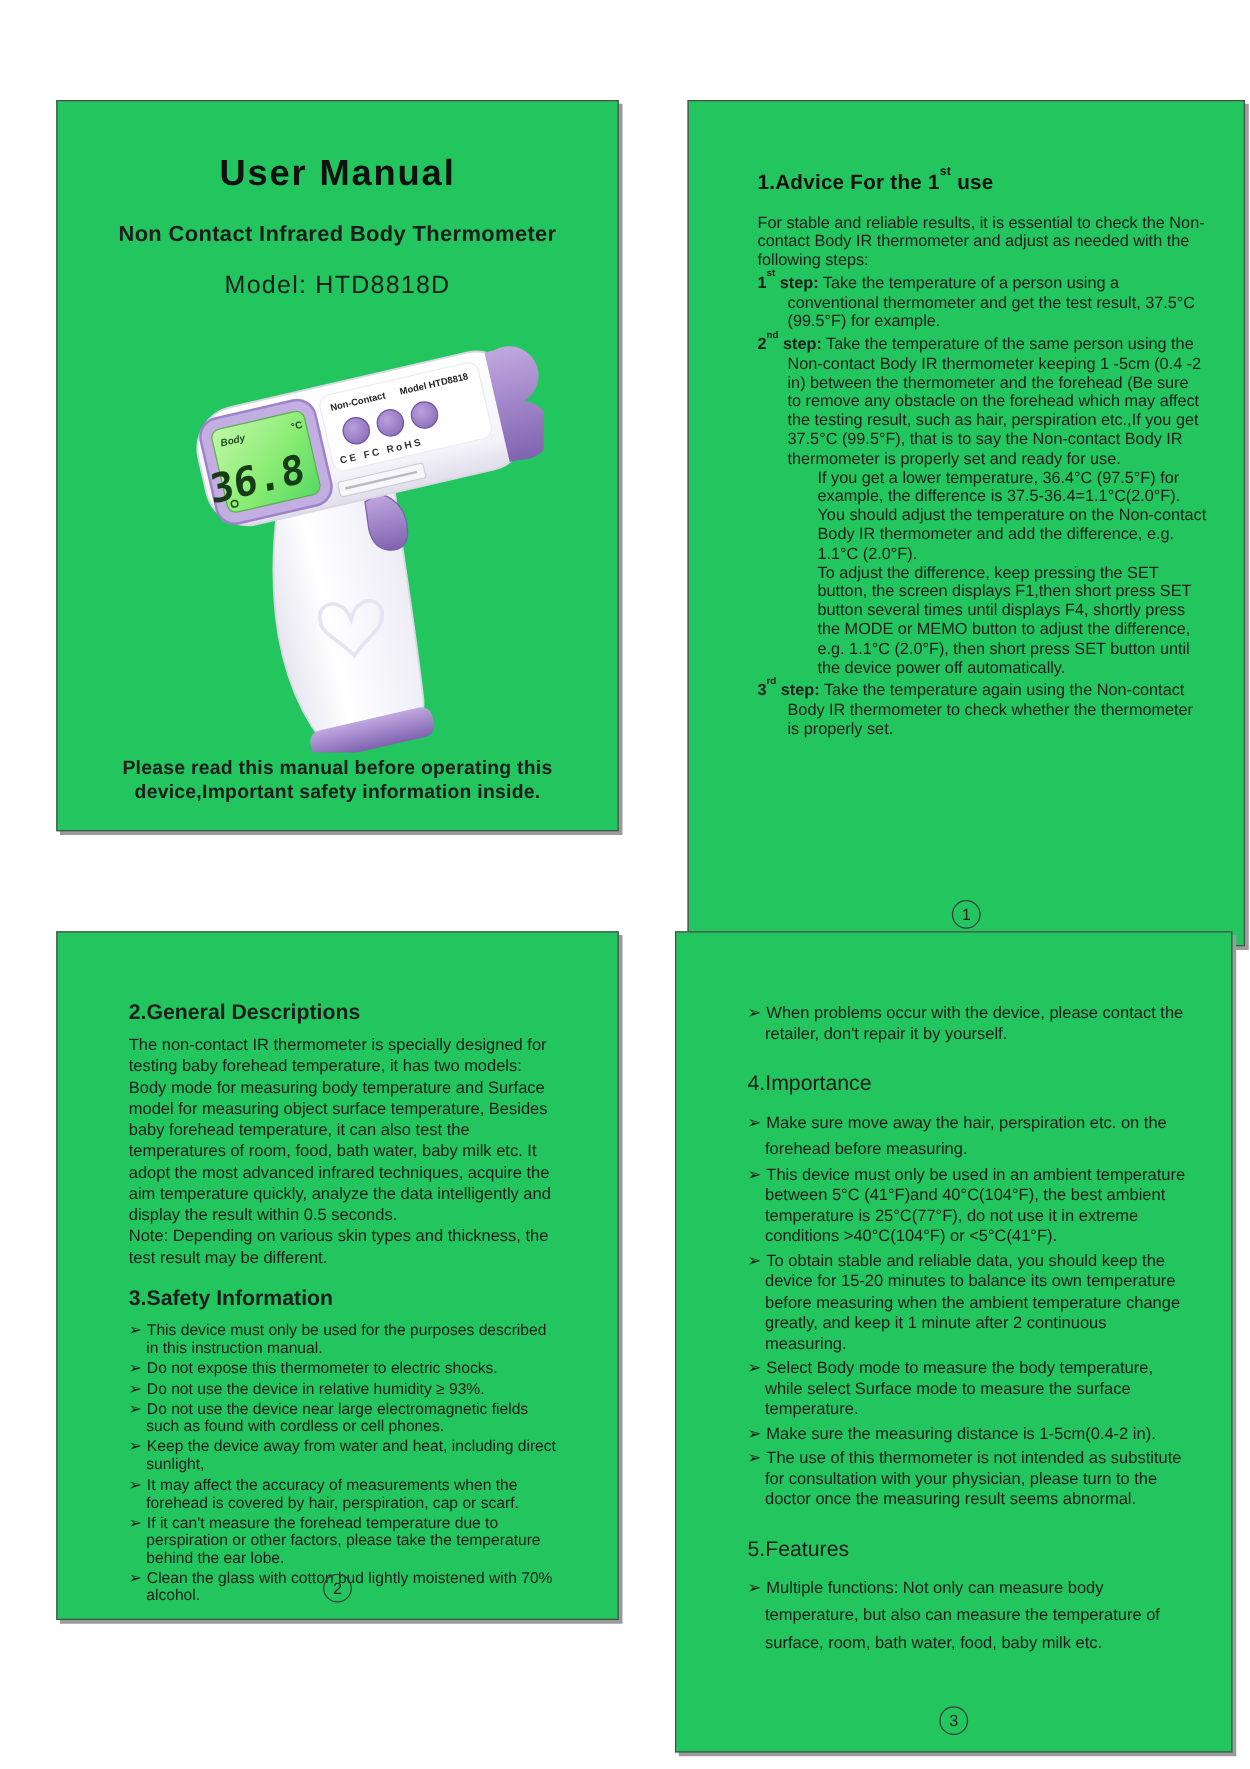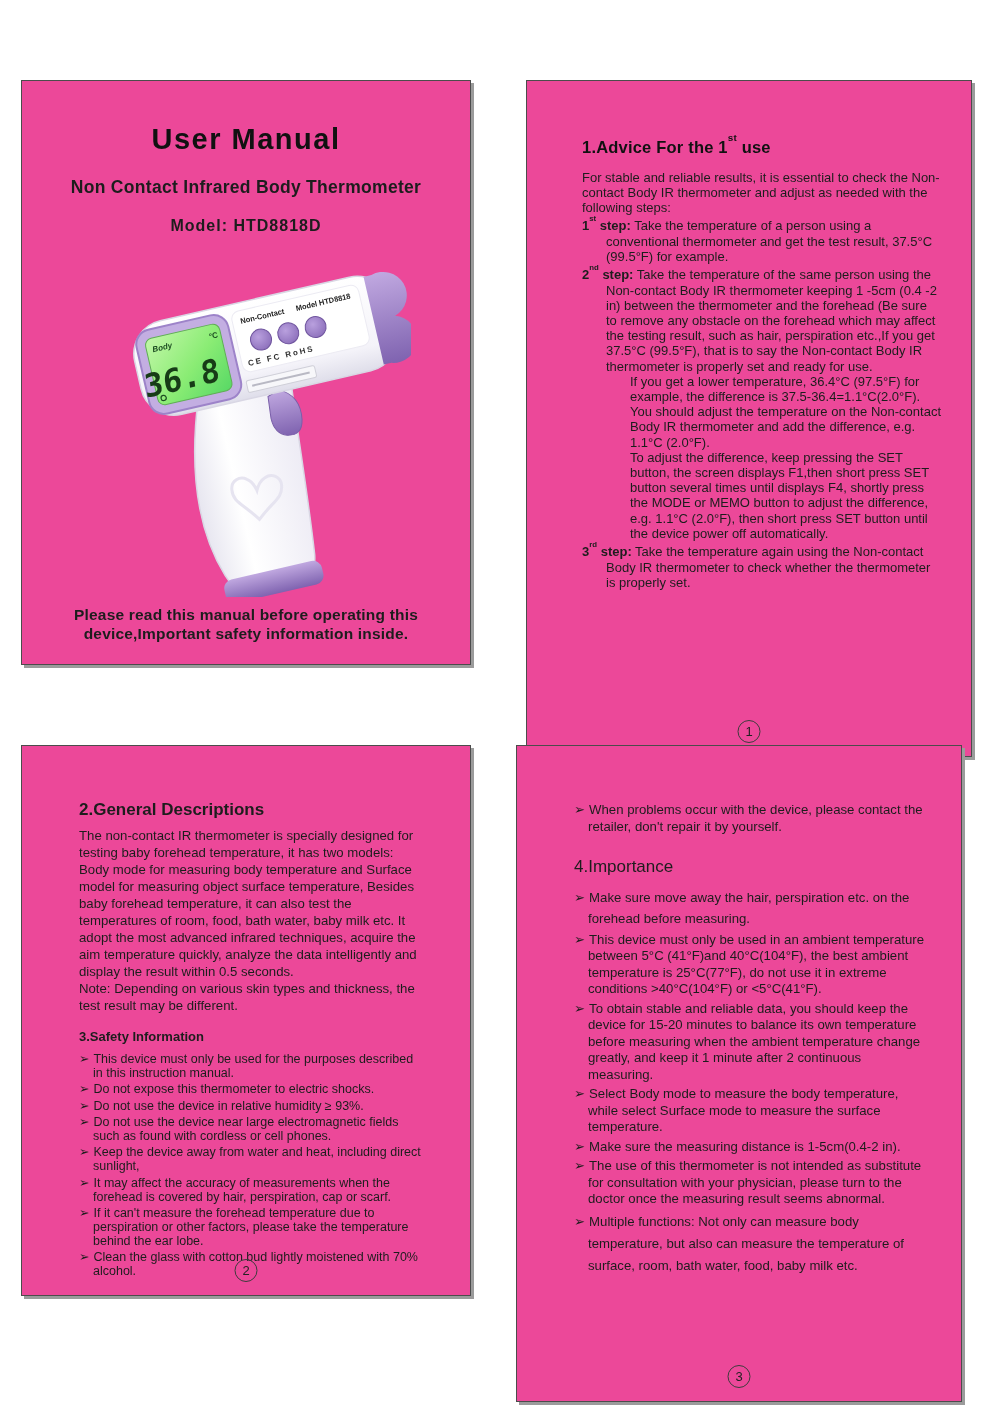--- a/index.html
+++ b/index.html
@@ -3,34 +3,35 @@
 <meta charset="utf-8">
 <style>
   * { margin:0; padding:0; box-sizing:border-box; }
   html,body { background:#ffffff; }
   body {
     width:1000px; height:1415px; position:relative;
     font-family:"Liberation Sans","DejaVu Sans",sans-serif;
     color:#1d1d1d; overflow:hidden;
   }
   .page {
-    position:absolute; background:#ec4899;
+    position:absolute; background:#22c55e;
     border:1px solid #4c4c4c;
     box-shadow:3px 3px 0 #9b9b9b;
     overflow:hidden;
+    margin-left:24px;
   }
   .page1 { left:21px;  top:80px;  width:450px; height:585px; }
   .page2 { left:526px; top:80px;  width:446px; height:677px; }
   .page3 { left:21px;  top:745px; width:450px; height:551px; }
   .page4 { left:516px; top:745px; width:446px; height:657px; }
 
   
   .p1-title  { margin-top:42px; text-align:center; font-size:29px; font-weight:bold; letter-spacing:1.5px; color:#111; }
   .p1-sub    { margin-top:21px; text-align:center; font-size:17.5px; font-weight:bold; letter-spacing:0.3px; }
-  .p1-model  { margin-top:19px; text-align:center; font-size:16px; font-weight:bold; letter-spacing:1px; }
+  .p1-model  { margin-top:19px; text-align:center; font-size:20px; font-weight:normal; letter-spacing:1px; }
   .device-wrap { margin-top:10px; text-align:center; padding-left:50px; }
   .p1-note   { position:absolute; left:0; right:0; bottom:20px; text-align:center;
                font-size:15.5px; font-weight:bold; line-height:1.22; letter-spacing:0.2px; }
 
   
   .sec-h   { font-size:16.5px; font-weight:bold; color:#111; letter-spacing:0.2px; }
   sup.sp   { font-size:0.6em; position:relative; top:-0.5em; }
   .pgnum {
     position:absolute; left:50%; bottom:13px; transform:translateX(-50%);
     width:23px; height:23px; border:1.5px solid #3c3c3c; border-radius:50%;
@@ -42,21 +43,21 @@
   .page2 .sec-h { margin-bottom:13px; }
   .p2-body { font-size:13px; line-height:15.2px; }
   .step { padding-left:24px; text-indent:-24px; }
   .step-cont { padding-left:24px; text-indent:0; }
   .bold { font-weight:bold; }
 
   
   .page3 .inner { padding:54px 46px 0 57px; }
   .p3-h1 { font-size:17px; font-weight:bold; margin-bottom:7px; }
   .p3-para { font-size:13.2px; line-height:17px; }
-  .p3-h2 { font-size:13px; font-weight:bold; margin-top:15px; margin-bottom:9px; }
+  .p3-h2 { font-size:17px; font-weight:bold; margin-top:15px; margin-bottom:9px; }
   .p3-bullets { font-size:12.5px; line-height:13.9px; }
   .p3-bullets .bullet { margin-bottom:2.5px; }
   .bullet { padding-left:14px; text-indent:-14px; }
   .bchar { padding-right:4px; }
 
   
   .page4 .inner { padding:56px 36px 0 57px; }
   .p4-body { font-size:13.2px; line-height:16.5px; }
   .p4-body .bullet { margin-bottom:3px; }
   .p4-h { font-size:17px; font-weight:normal; margin-top:24px; margin-bottom:11px; }
@@ -198,16 +199,17 @@
     <div class="bullet"><span class="bchar">➢</span><span>When problems occur with the device, please contact the retailer, don't repair it by yourself.</span></div>
 
     <div class="p4-h">4.Importance</div>
     <div class="bullet loose"><span class="bchar">➢</span><span>Make sure move away the hair, perspiration etc. on the forehead before measuring.</span></div>
     <div class="bullet"><span class="bchar">➢</span><span>This device must only be used in an ambient temperature between 5°C (41°F)and 40°C(104°F), the best ambient temperature is 25°C(77°F), do not use it in extreme conditions &gt;40°C(104°F) or &lt;5°C(41°F).</span></div>
     <div class="bullet"><span class="bchar">➢</span><span>To obtain stable and reliable data, you should keep the device for 15-20 minutes to balance its own temperature before measuring when the ambient temperature change greatly, and keep it 1 minute after 2 continuous measuring.</span></div>
     <div class="bullet"><span class="bchar">➢</span><span>Select Body mode to measure the body temperature, while select Surface mode to measure the surface temperature.</span></div>
     <div class="bullet"><span class="bchar">➢</span><span>Make sure the measuring distance is 1-5cm(0.4-2 in).</span></div>
     <div class="bullet"><span class="bchar">➢</span><span>The use of this thermometer is not intended as substitute for consultation with your physician, please turn to the doctor once the measuring result seems abnormal.</span></div>
 
+    <div class="p4-h">5.Features</div>
     <div class="bullet looser"><span class="bchar">➢</span><span>Multiple functions: Not only can measure body temperature, but also can measure the temperature of surface, room, bath water, food, baby milk etc.</span></div>
   </div>
   <div class="pgnum">3</div>
 </div>
 
 </body></html>

